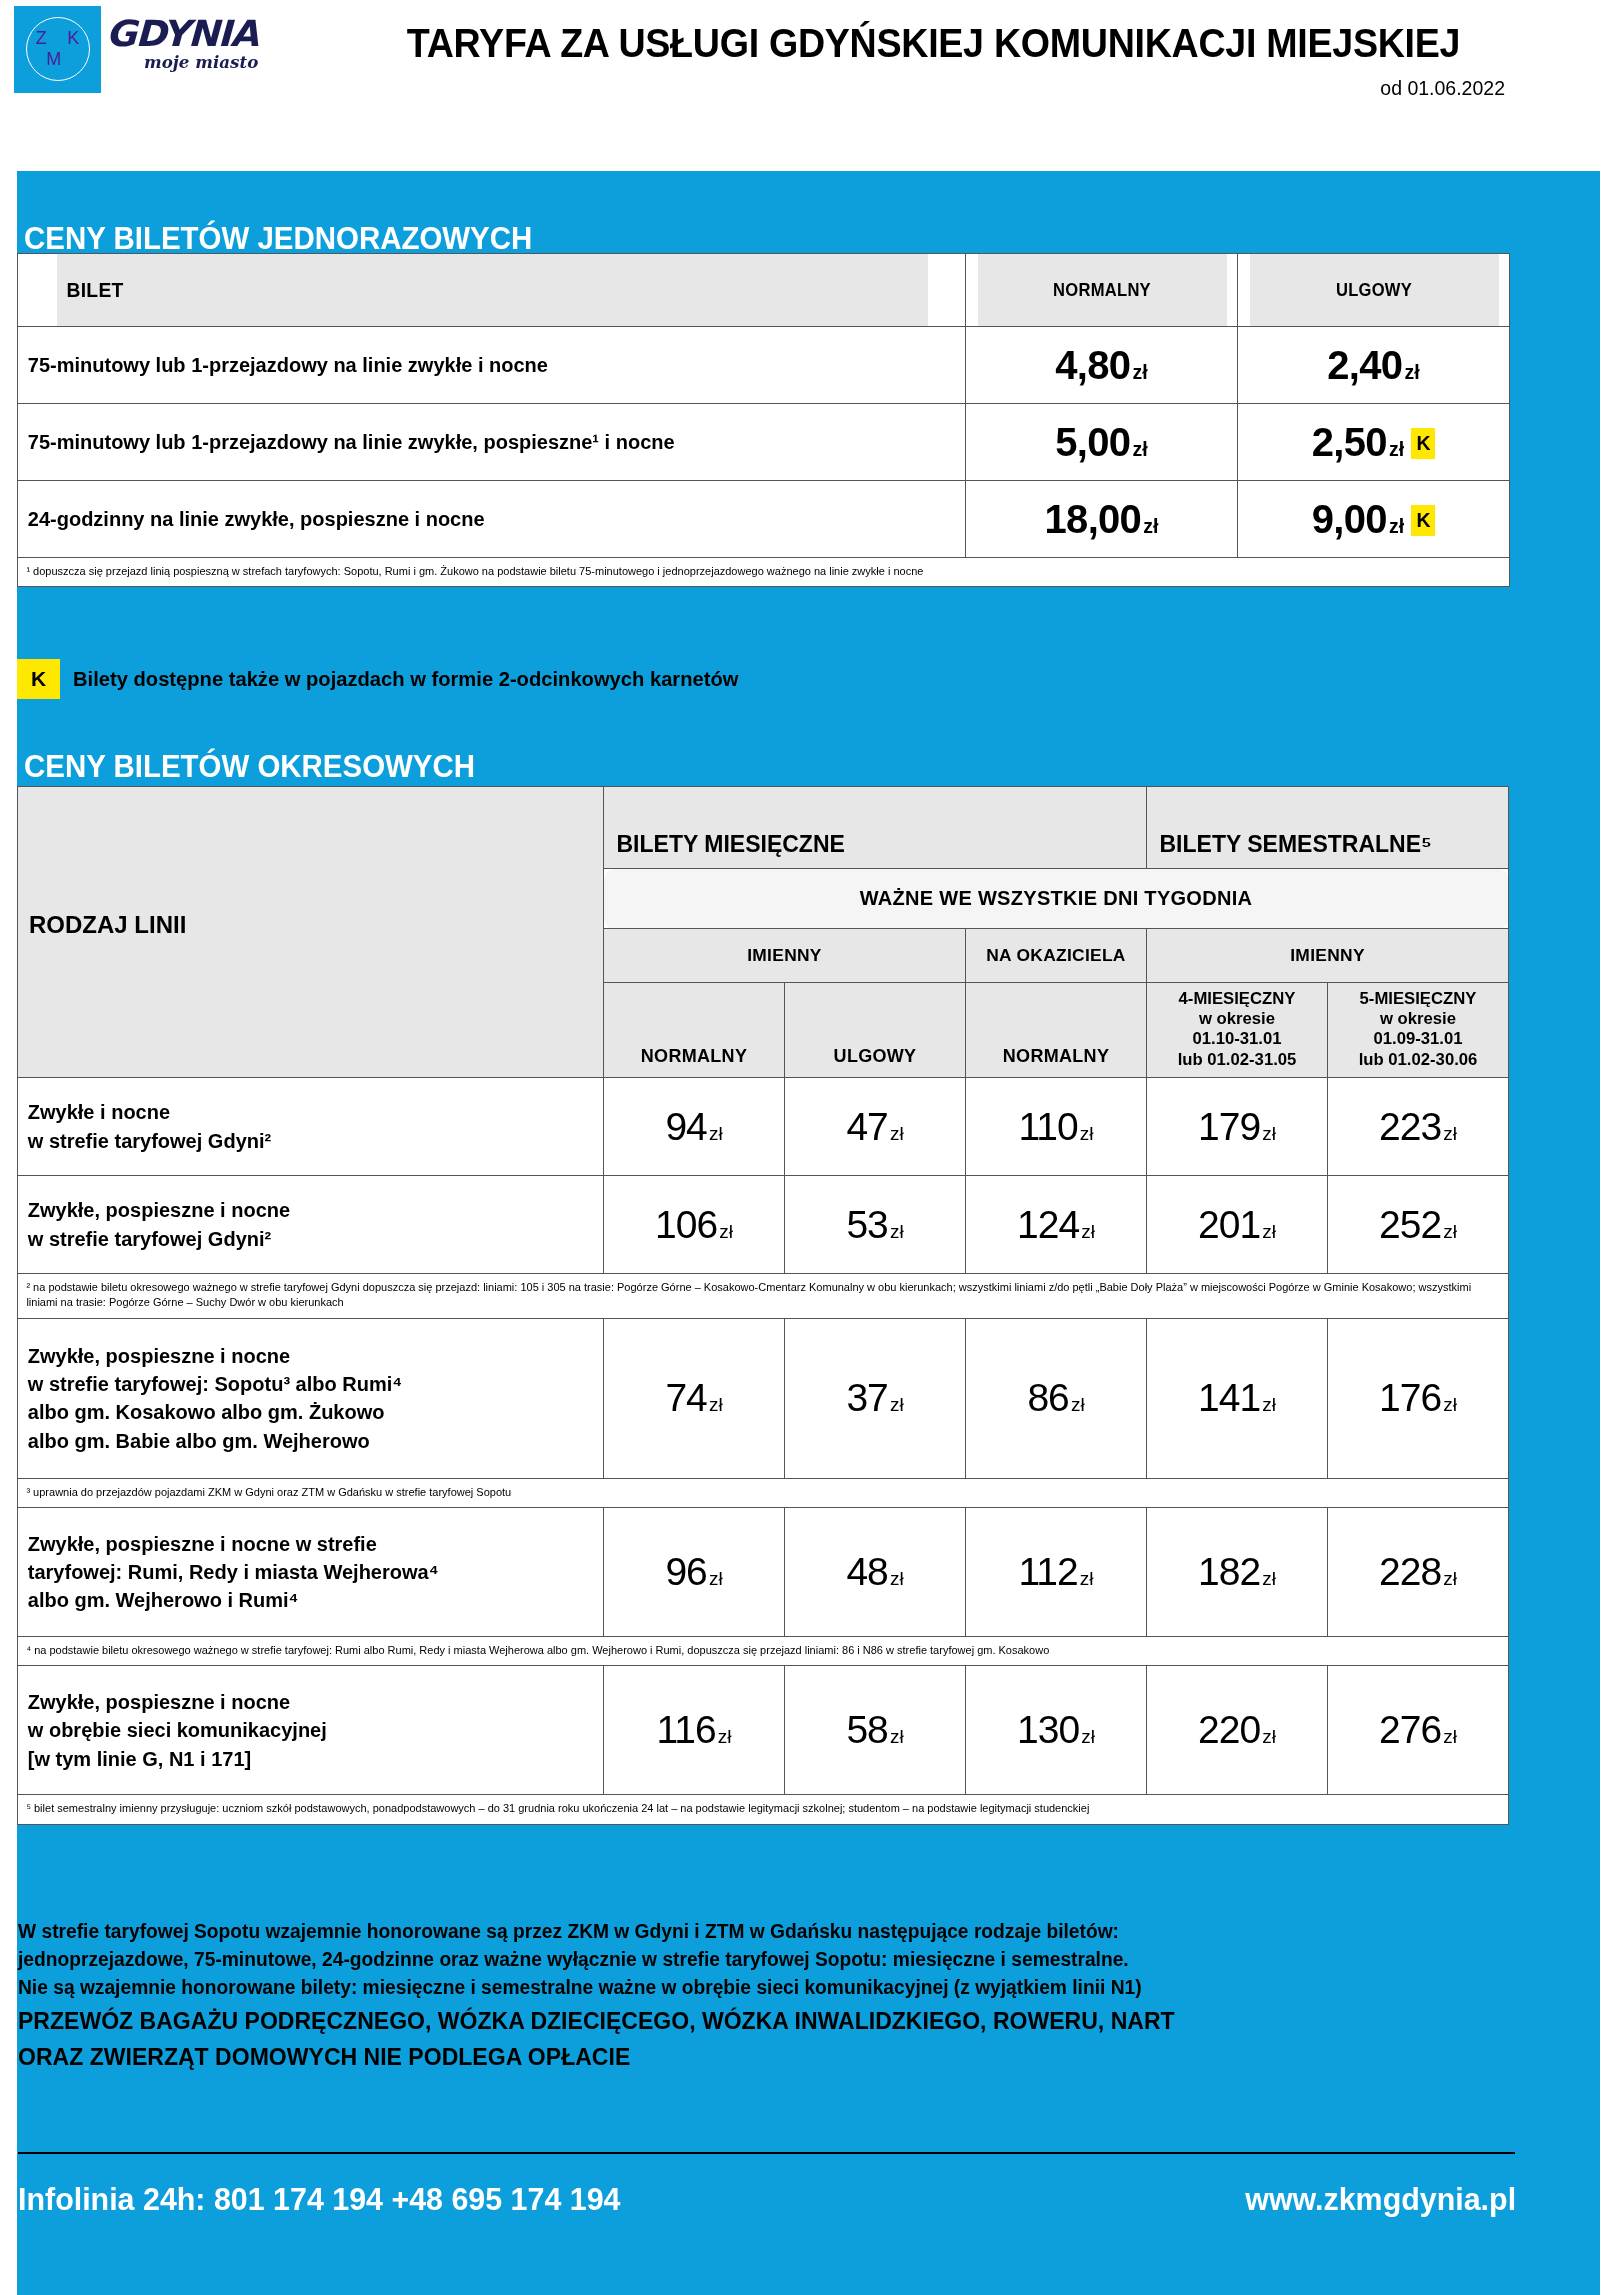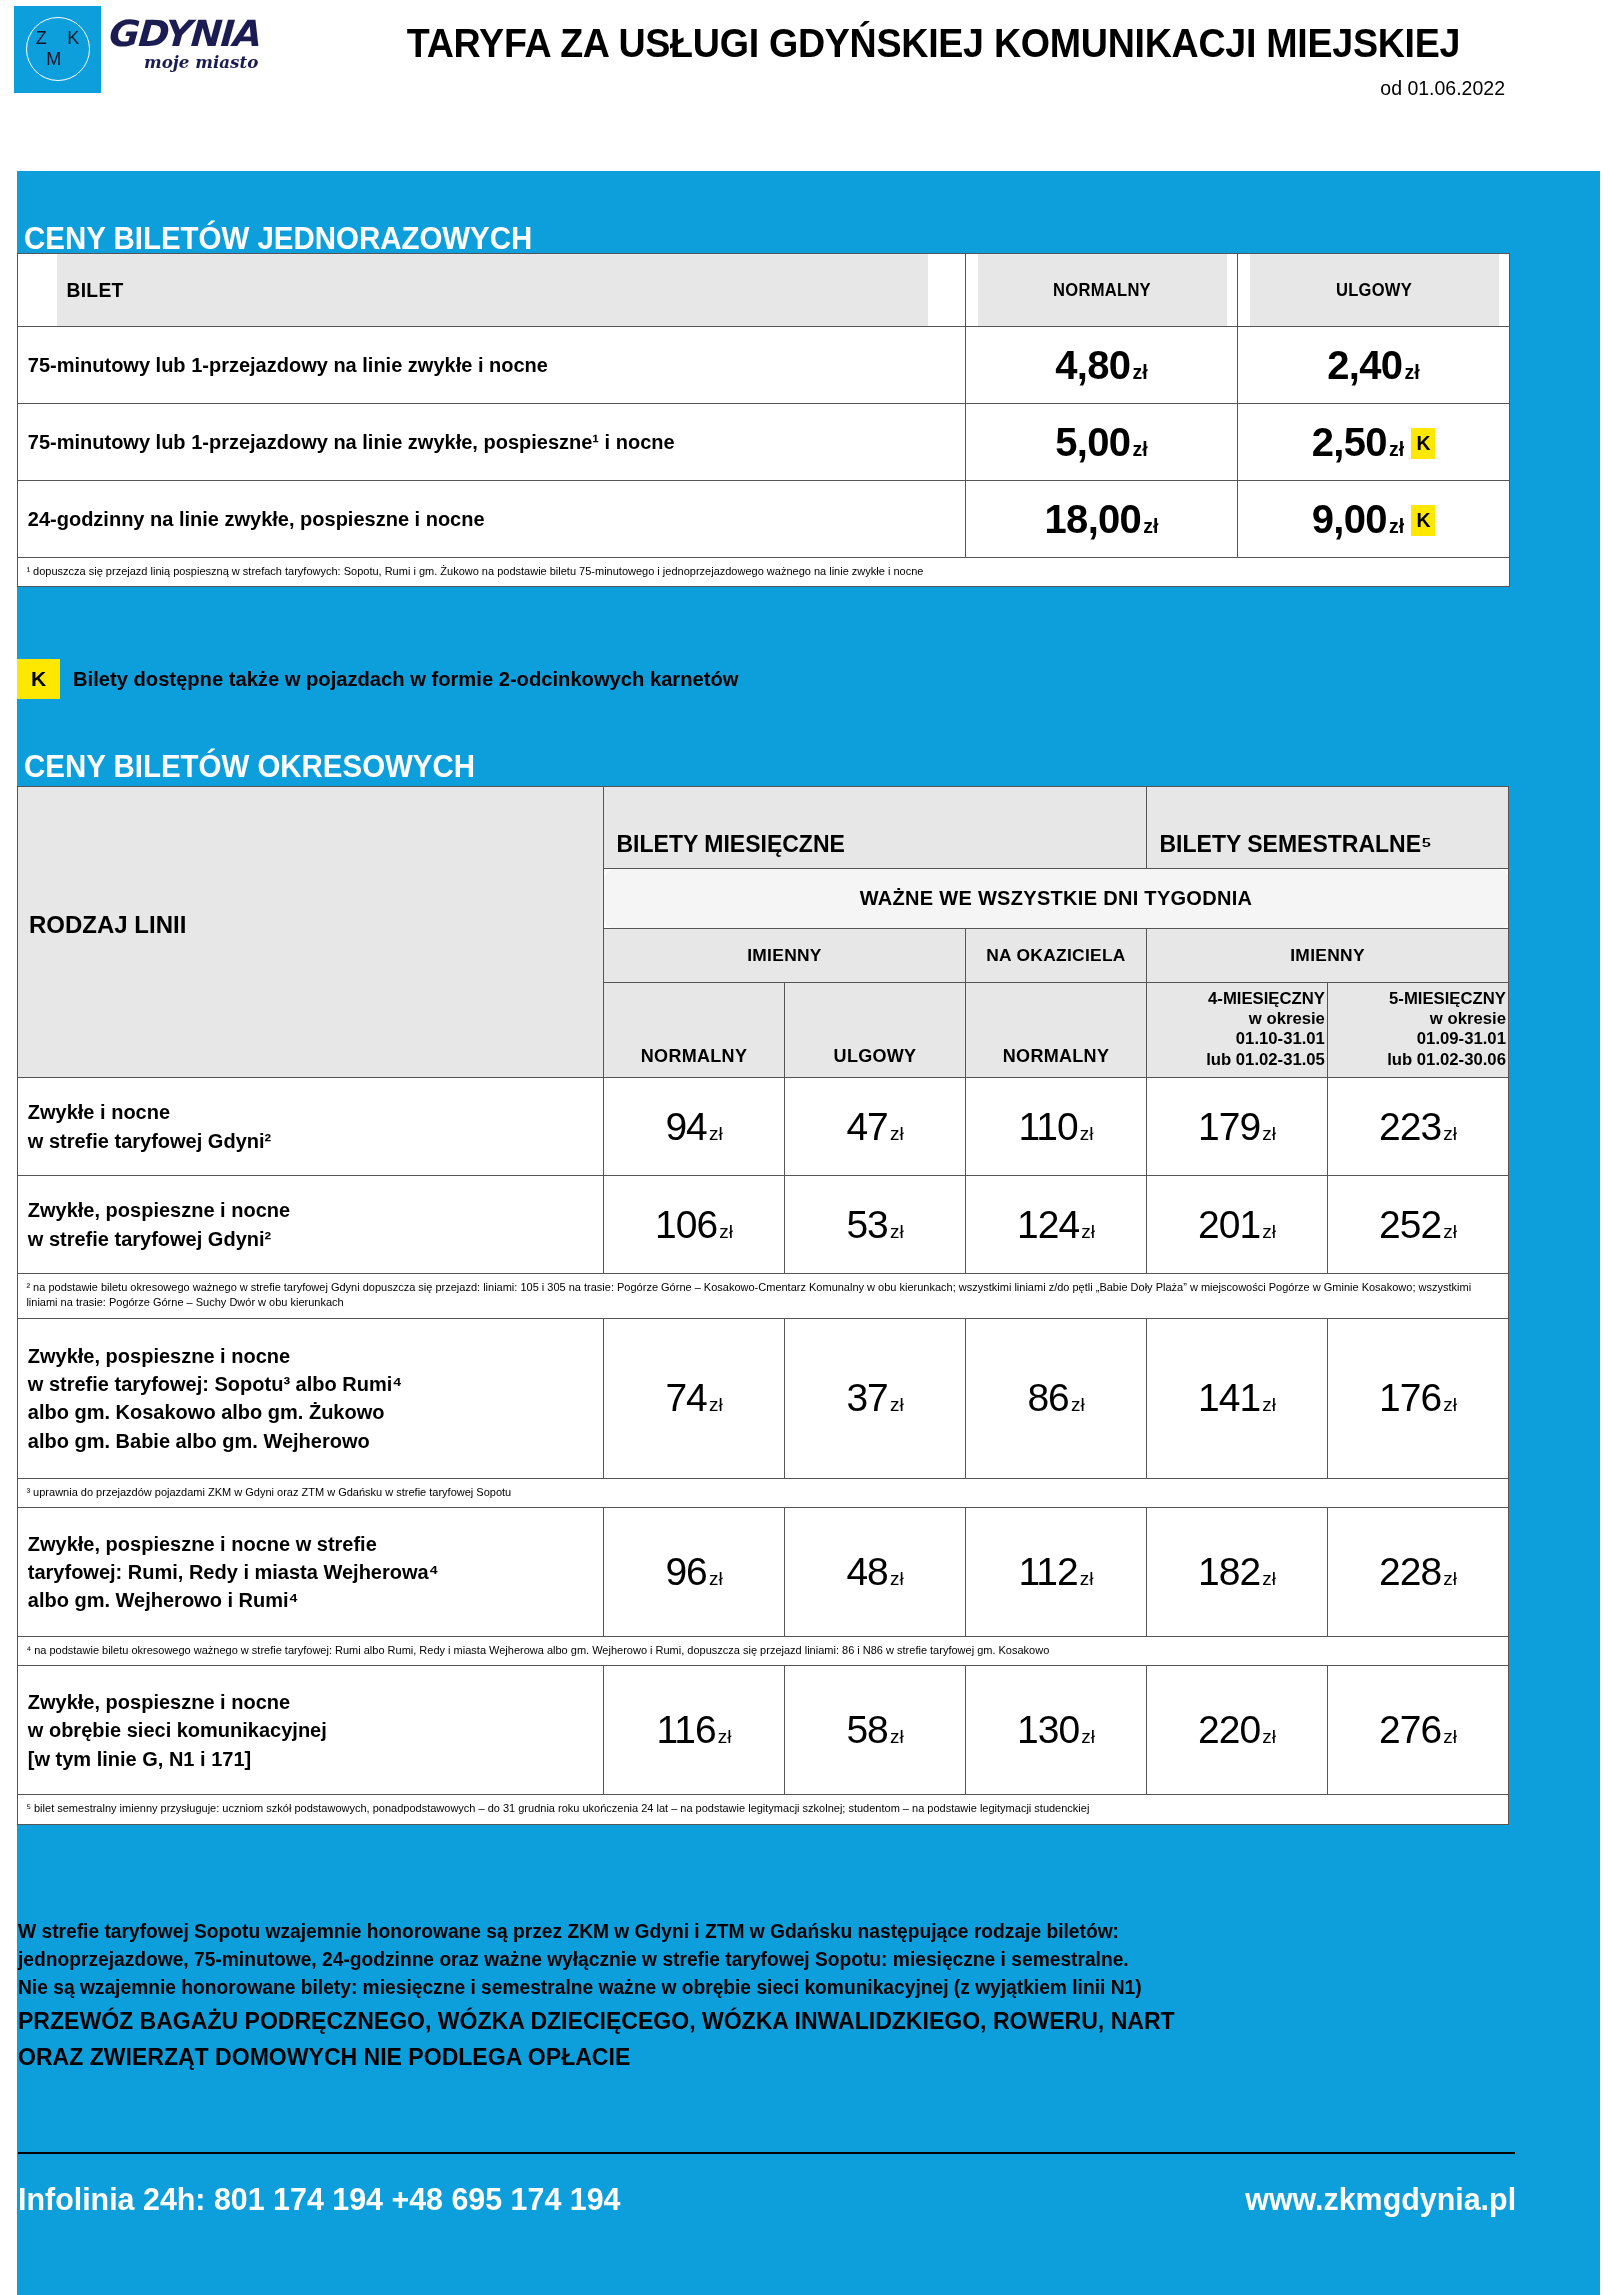--- a/index.html
+++ b/index.html
@@ -36,21 +36,21 @@
     width: 64px; height: 64px;
     border: 1.7px solid #ffffff;
     border-radius: 50%;
   }
   .logo-zkm-letters {
     position: absolute;
     left: 0; top: 50%;
     transform: translateY(-50%);
     width: 87px;
     text-align: center;
-    color: #0f172a;
+    color: #4c1d95;
     font-size: 18px;
     letter-spacing: 7.7px;
     text-indent: 7.7px;
     font-weight: 400;
     font-family: "Liberation Sans", sans-serif;
   }
   .logo-gdynia {
     position: absolute;
     left: 111px; top: 12.5px;
     width: 160px; height: 70px;
@@ -240,21 +240,21 @@
     letter-spacing: 0.3px;
   }
   .subhead {
     text-align: center;
     font-weight: bold;
     font-size: 17.4px;
     padding: 7px 0 !important;
     letter-spacing: 0.3px;
   }
   .periodhead {
-    text-align: right;
+    text-align: center;
     font-weight: bold;
     font-size: 16.7px;
     line-height: 1.22;
     padding: 5.6px 2.1px 7px 2.1px !important;
     vertical-align: bottom !important;
   }
   .typehead {
     text-align: center;
     font-weight: bold;
     font-size: 18px;

